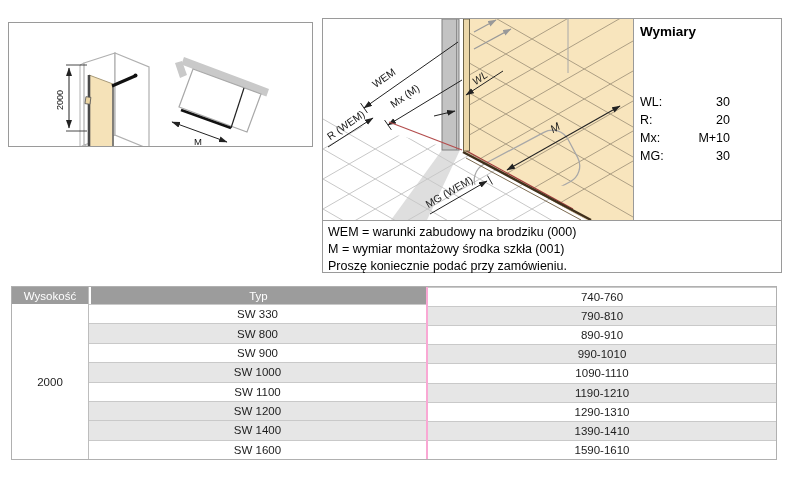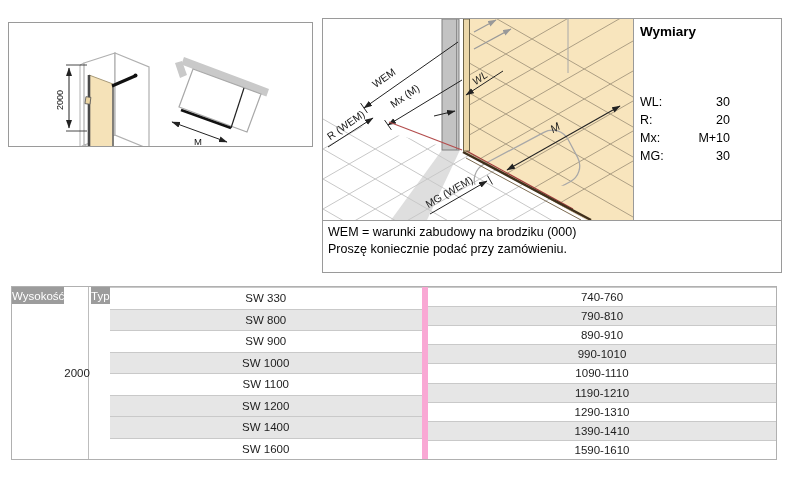--- a/index.html
+++ b/index.html
@@ -21,23 +21,23 @@
   .dims-rows { margin-top:54px; }
   .dim-row { display:flex; height:18px; align-items:center; font-size:12.5px; color:#000; }
   .dim-label { width:38px; }
   .dim-value { width:52px; text-align:right; }
 
   .notes { padding:3px 0 0 5px; font-size:12.5px; line-height:17px; color:#000; }
 
   
   .tbl { position:absolute; left:11px; top:286px; width:766px; height:174px;
          border:1px solid #b0b0b0; display:flex; background:#fff; }
-  .tcol { display:flex; flex-direction:row; }
+  .tcol { display:flex; flex-direction:column; }
   .col-h   { width:77px;  border-right:1px solid #bdbdbd; }
-  .col-typ { width:339px; border-right:6px solid #f9a8d4; }
+  .col-typ { width:339px; border-right:2px solid #f9a8d4; }
   .col-m   { flex:1; }
   .th { height:17px; background:#9c9c9c; color:#fff; font-size:11.5px;
         display:flex; align-items:center; justify-content:center; flex:none; }
   .col-typ .th, .col-m .th { border-left:2px solid #fff; }
   .height-cell { flex:1; display:flex; align-items:center; justify-content:center;
                  font-size:11.5px; color:#1d1d1d; }
   .rows { flex:1; display:flex; flex-direction:column; }
   .row { flex:1; display:flex; align-items:center; justify-content:center;
          font-size:11.5px; color:#1d1d1d; border-top:1px solid #c9c9c9; }
   .row.alt { background:#e6e6e6; }
@@ -195,20 +195,21 @@
         <div class="dim-row">
           <span class="dim-label">MG:</span>
           <span class="dim-value">30</span>
         </div>
       </div>
     </div>
   </div>
 
   <div class="notes">
     <div>WEM = warunki zabudowy na brodziku (000)</div>
+    <div>M = wymiar montażowy środka szkła (001)</div>
     <div>Proszę koniecznie podać przy zamówieniu.</div>
   </div>
 </div>
 
 <div class="tbl">
   <div class="tcol col-h">
     <div class="th">Wysokość</div>
     <div class="height-cell">2000</div>
   </div>
   <div class="tcol col-typ">

